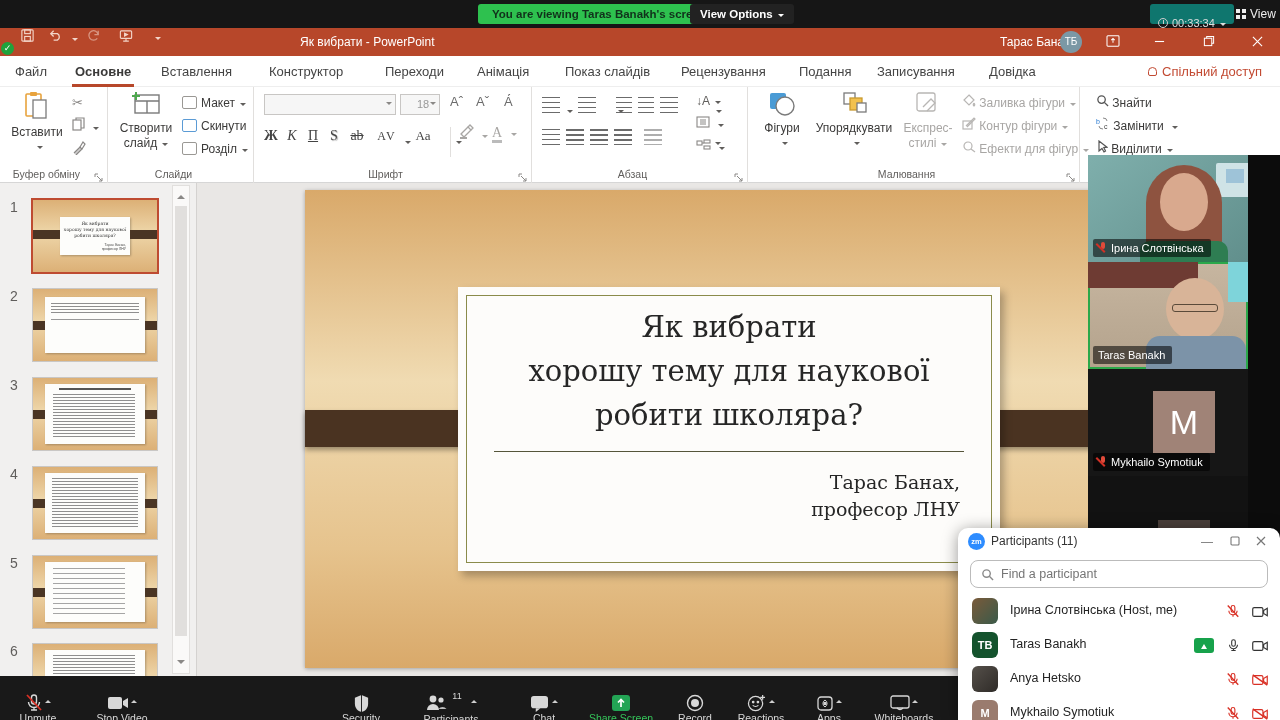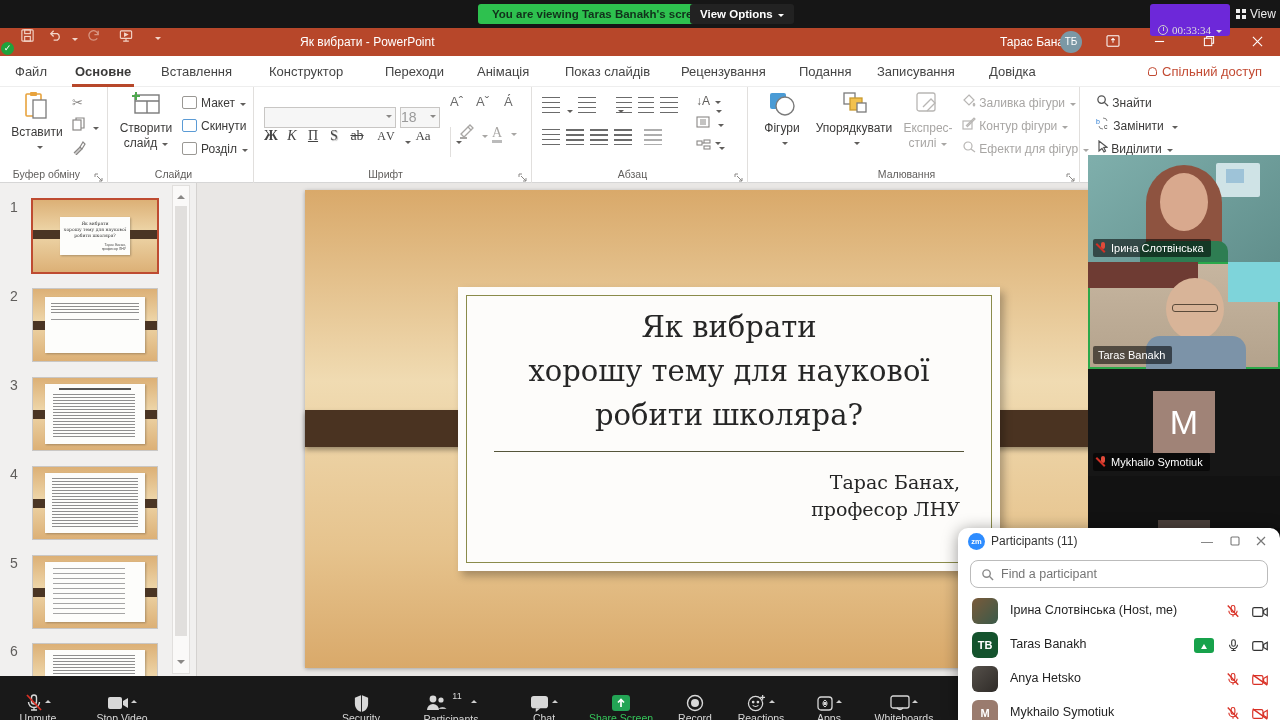--- a/index.html
+++ b/index.html
@@ -7,22 +7,22 @@
     font-family:"Liberation Sans", sans-serif; }
   .abs { position:absolute; }
   #stage { position:relative; width:1280px; height:720px; background:#161616; }
 
   
   #zoom-topbar { left:0; top:0; width:1280px; height:28px; background:#161616; z-index:60; }
   #share-banner { left:478px; top:4px; height:20px; padding:0 14px; background:#2EC14F;
     border-radius:3px; color:#11311b; font-size:11.5px; font-weight:bold; line-height:20px; }
   #view-options { left:690px; top:4px; height:20px; padding:0 10px; background:#222;
     border-radius:3px; color:#fff; font-size:11.5px; font-weight:bold; line-height:20px; }
-  #timer-box { left:1150px; top:4px; height:20px; background:#6d28d9; border-radius:3px;
-    color:#ddd; font-size:11px; line-height:20px; padding:16px 8px;font-family:Liberation Serif, serif; }
+  #timer-box { left:1150px; top:4px; height:20px; background:#0f766e; border-radius:3px;
+    color:#ddd; font-size:11px; line-height:20px; padding:9px 8px; }
   #view-btn { left:1236px; top:4px; height:20px; color:#eee; font-size:12px; line-height:20px; }
   .caret-d { display:inline-block; width:0; height:0; border:3.5px solid transparent;
     border-top-color:currentColor; vertical-align:middle; margin-left:5px; position:relative; top:2px;}
   .caret-u { display:inline-block; width:0; height:0; border:3.5px solid transparent;
     border-bottom-color:#cfcfcf; vertical-align:middle; position:relative; top:-3px;}
   .grid-ico { display:inline-block; width:10px; height:10px; vertical-align:-1px; margin-right:4px;
     background:
       linear-gradient(#eee,#eee) 0 0/4px 4px no-repeat,
       linear-gradient(#eee,#eee) 6px 0/4px 4px no-repeat,
       linear-gradient(#eee,#eee) 0 6px/4px 4px no-repeat,
@@ -64,21 +64,21 @@
     font-size:10.5px; color:#605E5C; }
   .launcher { position:absolute; right:3px; bottom:4px; width:10px; height:10px; color:#8a8886;}
   .bigbtn { position:absolute; top:4px; text-align:center; font-size:12px; color:#3b3a39; }
   .bigbtn .lbl { display:block; margin-top:2px; line-height:13px;}
   .mini { position:absolute; height:20px; line-height:20px; font-size:12px; white-space:nowrap; }
   .mini .ic { display:inline-block; width:15px; height:13px; margin-right:4px; vertical-align:-2px;
     border:1px solid #9a9894; border-radius:2px; position:relative;}
   .gc { color:#605e5c; }
   .greyed { color:#A8A6A4 !important; }
   .combo { position:absolute; height:21px; background:#fff; border:1px solid #C8C6C4;
-    font-size:14px; color:#9a9a9a; line-height:19px; padding:0 0; background:#F6F6F6;margin-top:13px;}
+    font-size:11px; color:#9a9a9a; line-height:19px; padding:0 16px; background:#F6F6F6;}
   .combo .caret-d{ position:absolute; right:3px; top:7px; color:#8a8886;}
   .fbtn { position:absolute; top:38px; height:22px; line-height:22px; font-size:14px; color:#444;
     text-align:center; font-family:"Liberation Serif", serif;}
   .albtn { position:absolute; width:18px; height:16px;
     background:repeating-linear-gradient(to bottom,#6b6b6b 0 1.5px,transparent 1.5px 5px); }
   .vdiv { position:absolute; top:8px; bottom:20px; width:1px; background:#E1DFDD; }
 
   
   #workspace { left:0; top:183px; width:1280px; height:493px; background:#E9E7E5; overflow:hidden; z-index:1;}
   #thumb-panel { position:absolute; left:0; top:0; width:197px; height:493px; background:#F1F0EF;
@@ -106,21 +106,21 @@
   #slide-title { position:absolute; left:0; right:0; top:18px; text-align:center;
     font-family:"DejaVu Serif", serif; font-size:29px; line-height:44px; color:#262626; }
   #slide-rule { position:absolute; left:36px; right:36px; top:164px; height:1px; background:#55553a; }
   #slide-author { position:absolute; right:40px; top:182px; text-align:right;
     font-family:"DejaVu Serif", serif; font-size:19px; line-height:27px; color:#262626; }
   .slide-bar { position:absolute; top:220px; height:37px; background:#4A3321;
     box-shadow:0 3px 5px rgba(0,0,0,.35); }
 
   
   #video-panel { left:1088px; top:155px; width:192px; height:565px; background:#0c0c0c; z-index:20; }
-  .vtile { position:absolute; left:0; width:192px; height:107px; overflow:hidden; background:#141414; }
+  .vtile { position:absolute; left:0; width:160px; height:107px; overflow:hidden; background:#141414; }
   .vname { position:absolute; left:5px; bottom:5px; background:rgba(0,0,0,.55); color:#fff;
     font-size:11px; line-height:16px; padding:1px 7px 1px 5px; border-radius:2px; white-space:nowrap;}
   .mic-red { display:inline-block; position:relative; width:9px; height:12px; margin-right:4px; vertical-align:-2px;}
   .mic-red::before{content:""; position:absolute; left:2.5px; top:0; width:4px; height:7px; background:#e04b3a; border-radius:2px;}
   .mic-red::after{content:""; position:absolute; left:-1px; top:1px; width:12px; height:1.6px; background:#d03025;
     transform:rotate(45deg); transform-origin:left top;}
   .head { position:absolute; border-radius:50%; }
   
   #participants { left:958px; top:528px; width:322px; height:192px; background:#fff; z-index:50;
     border-radius:10px 10px 0 0; box-shadow:0 2px 16px rgba(0,0,0,.4); color:#232323;}

